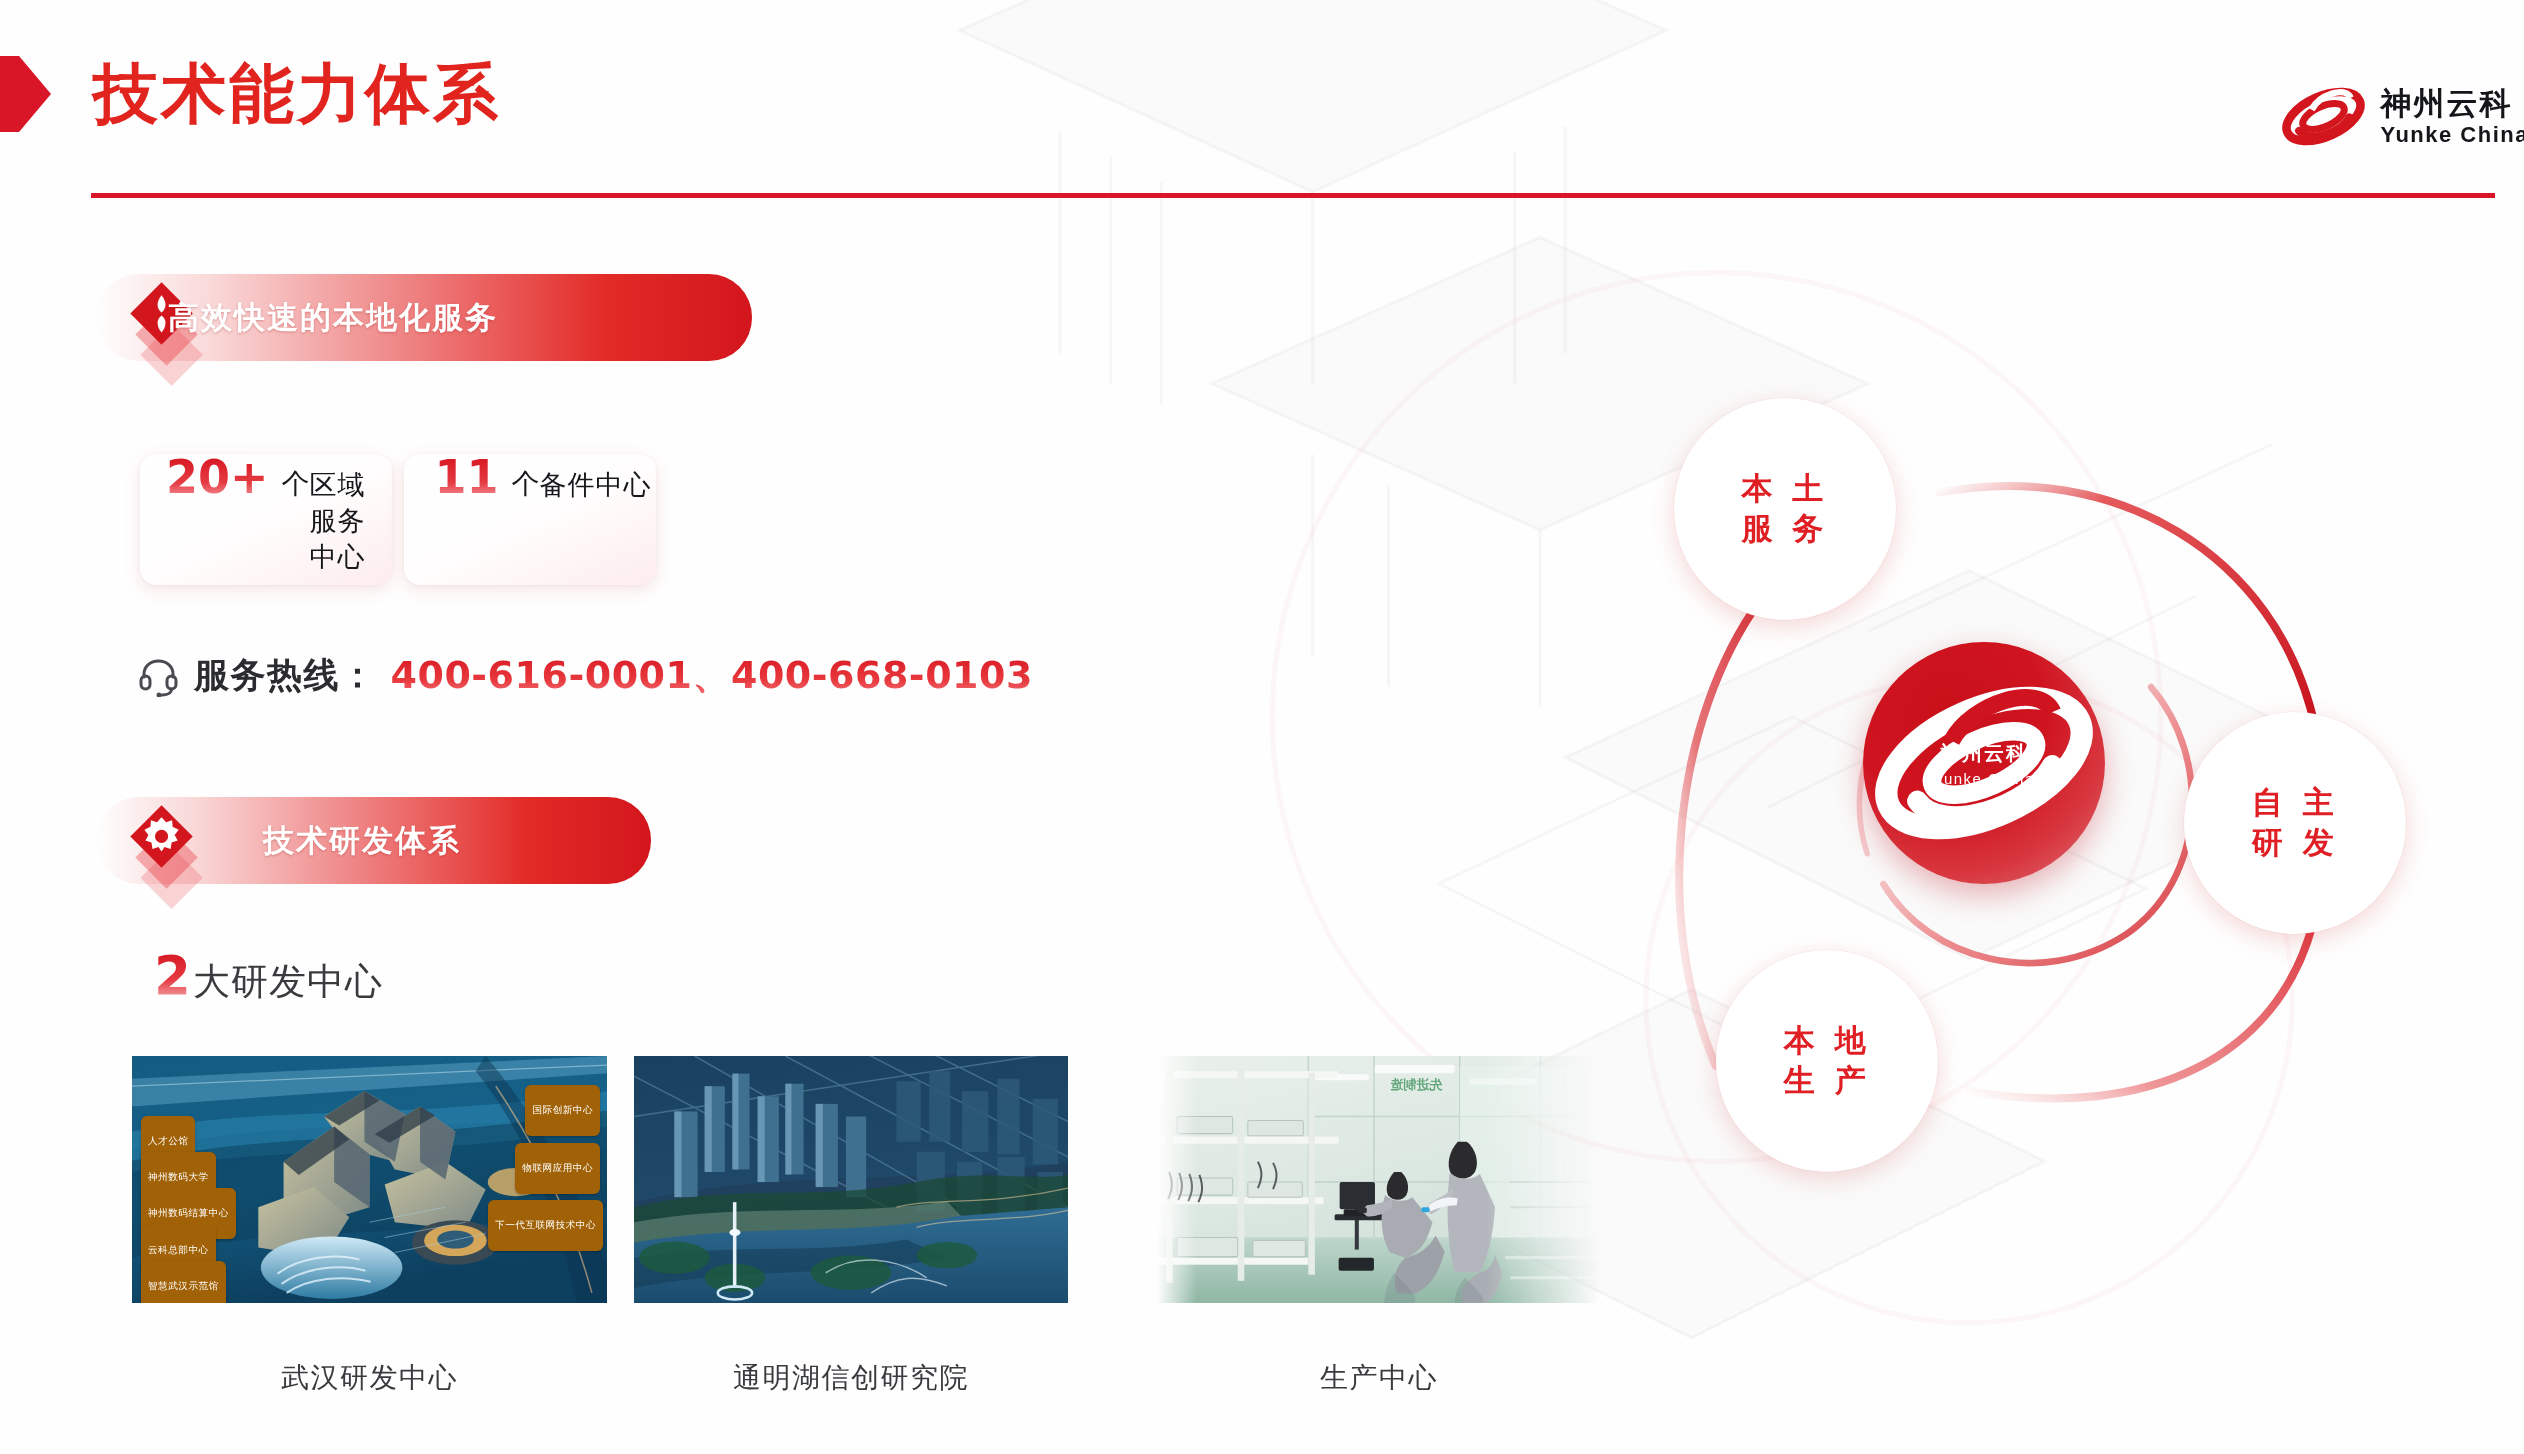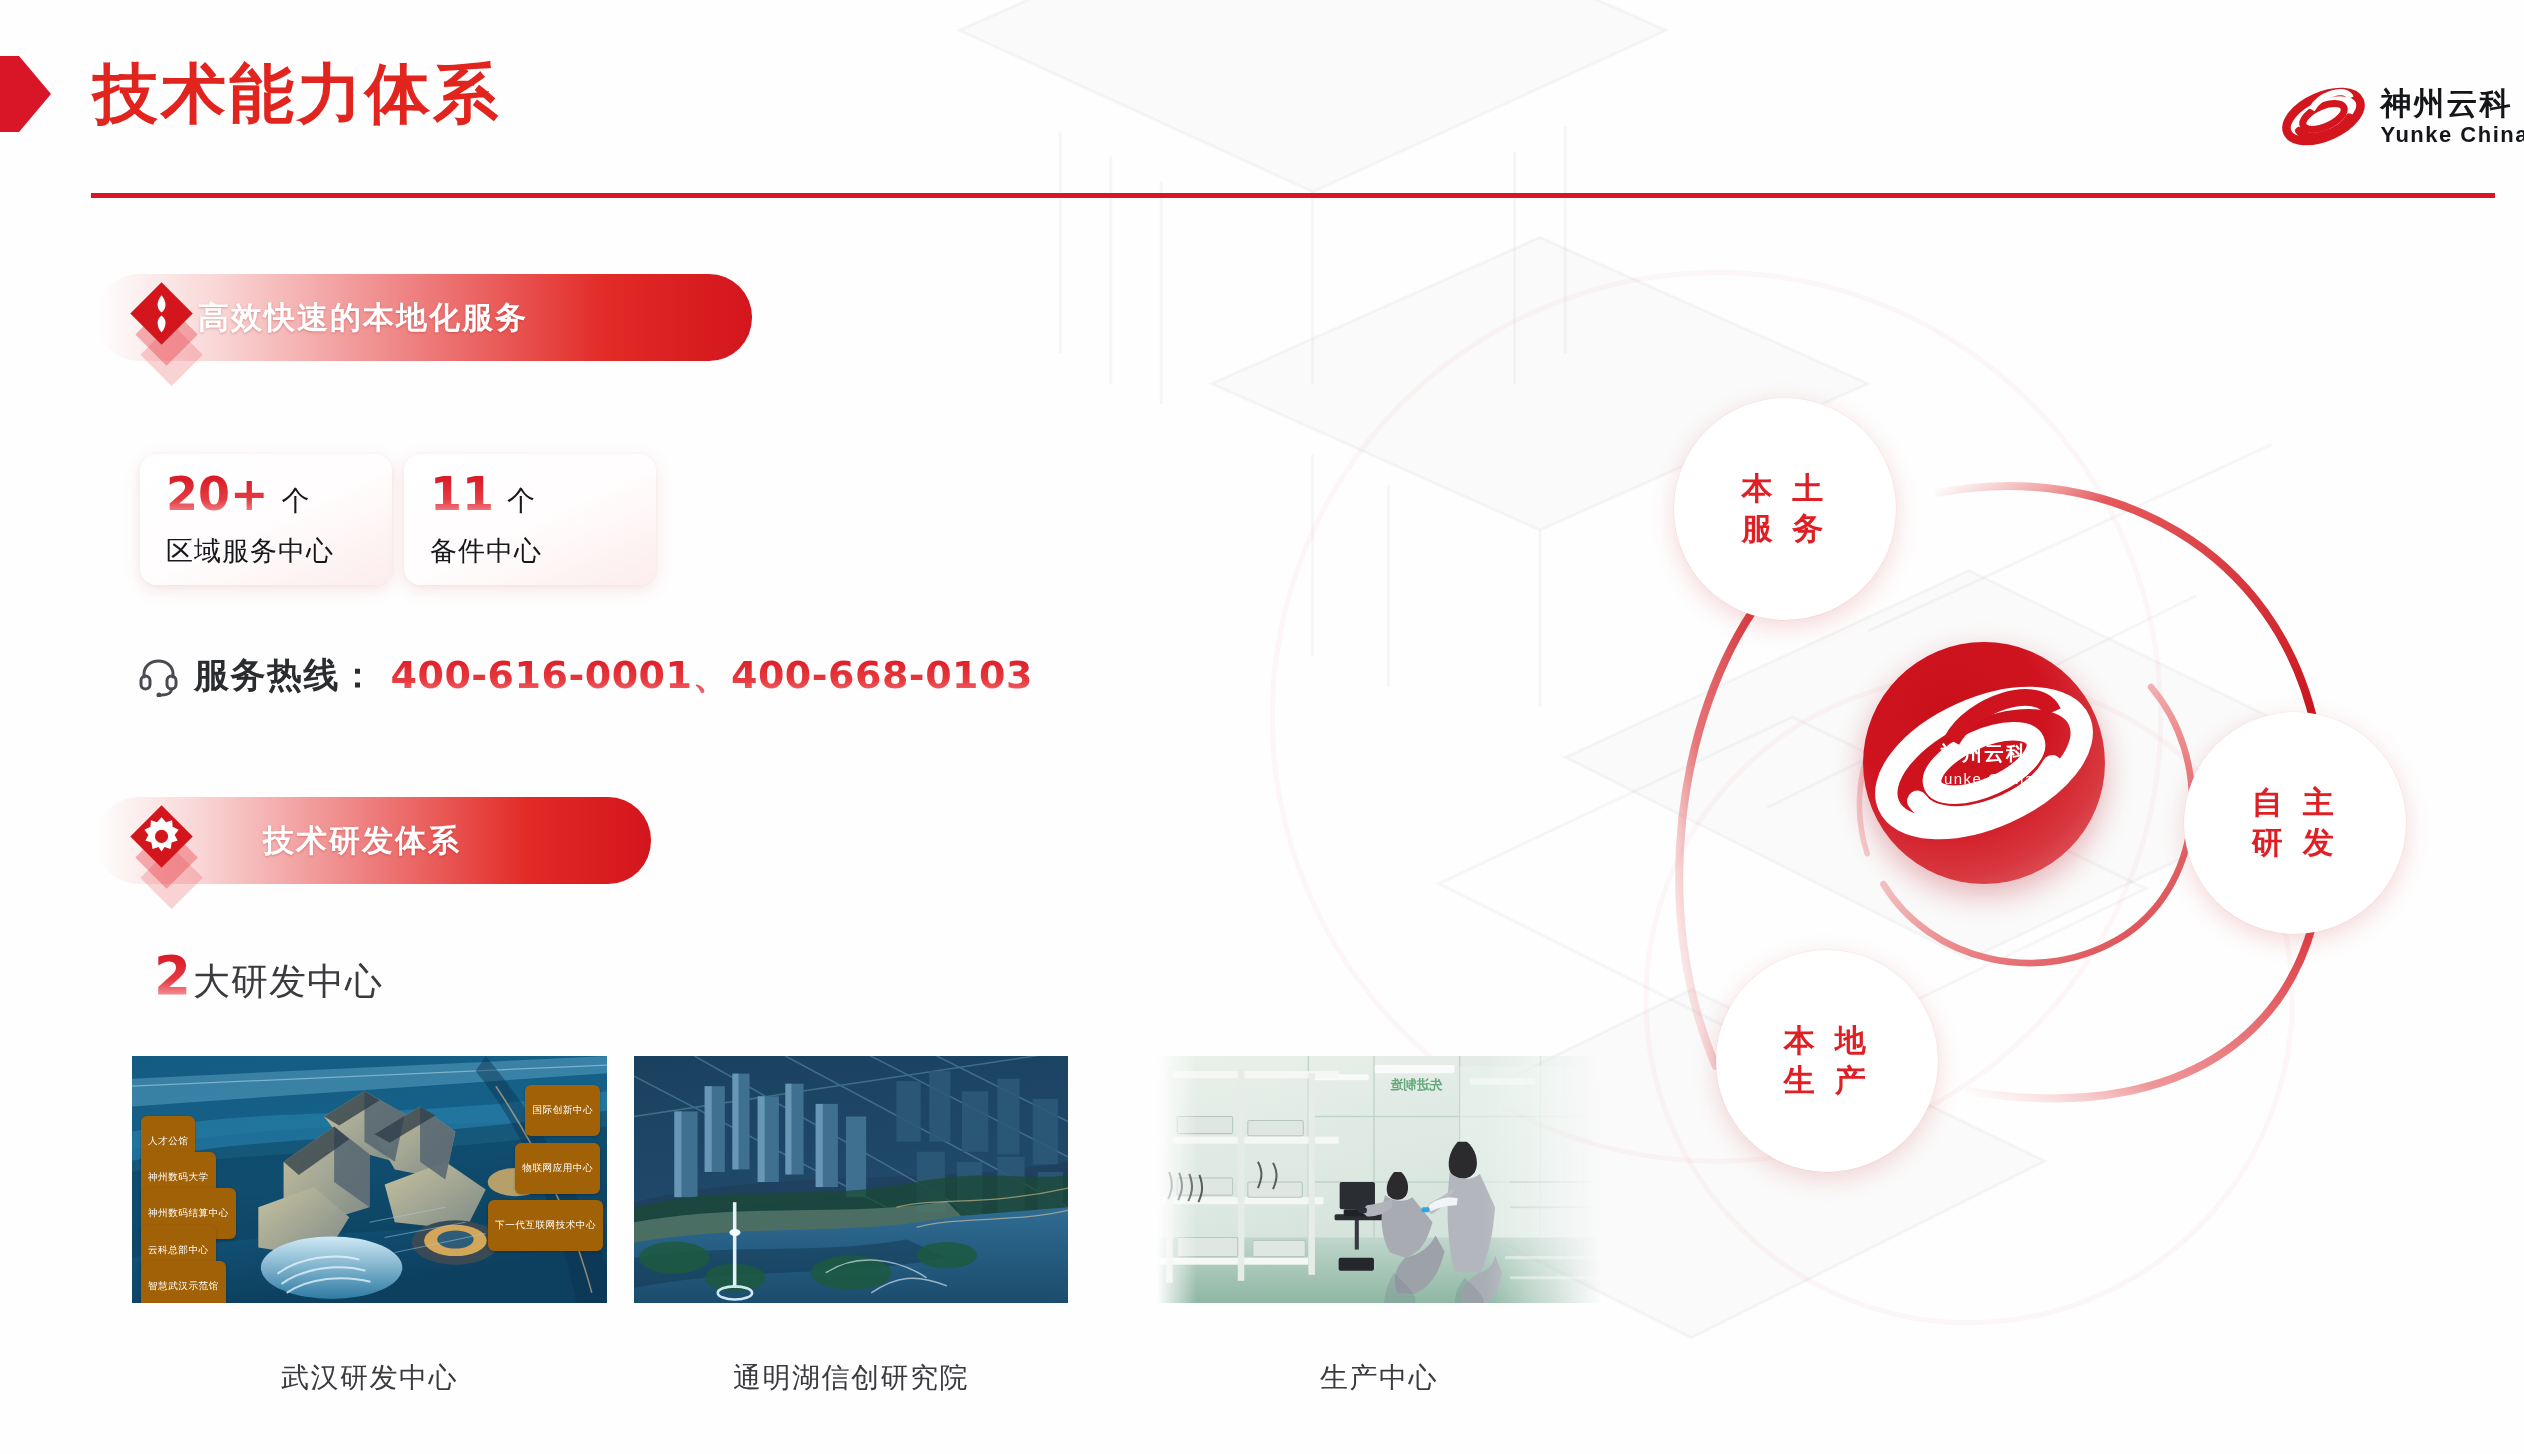--- a/index.html
+++ b/index.html
@@ -48,32 +48,32 @@
                rgba(229,53,53,.62) 48%,#e22a26 78%,#d3161d 100%);
   }
   .badge-diamonds{position:absolute;left:0;top:-15px;width:121px;height:131px;}
   .badge-label{
     position:relative;color:#ffffff;font-size:31px;font-weight:700;letter-spacing:2px;
     white-space:nowrap;font-family:"DejaVu Sans","Liberation Sans",sans-serif;
     text-shadow:0 1px 2.5px rgba(140,0,0,.28);
   }
   #badge-service{left:96px;top:274px;width:656px;}
   #badge-service .badge-pill{width:656px;}
-  #badge-service .badge-label{margin-left:102px;}
+  #badge-service .badge-label{margin-left:72px;}
   #badge-rd{left:96px;top:797px;width:555px;}
   #badge-rd .badge-pill{width:555px;}
   #badge-rd .badge-label{margin-left:167px;}
 
   
   .stats{position:absolute;left:140px;top:454px;display:flex;gap:12px;}
   .stat-card{
     width:252px;height:131px;border-radius:17px;
     background:linear-gradient(155deg,#ffffff 0%,#fffdfd 52%,#fdeced 100%);
     box-shadow:0 5px 17px rgba(208,60,60,.13),0 1px 4px rgba(0,0,0,.04);
-    display:flex;flex-direction:column;justify-content:center;
+    display:flex;flex-direction:row;justify-content:center;
     padding:0 0 0 26px;box-sizing:border-box;
   }
   .stat-top{display:flex;align-items:baseline;gap:13px;}
   .stat-num{
     font-size:46px;font-weight:700;line-height:1;
     background:linear-gradient(180deg,#d6131f 0%,#e53b42 62%,#f59aa0 100%);
     -webkit-background-clip:text;background-clip:text;color:transparent;
     font-family:"DejaVu Sans","Liberation Sans",sans-serif;
   }
   .stat-unit{font-size:28px;color:#17181c;font-weight:400;

